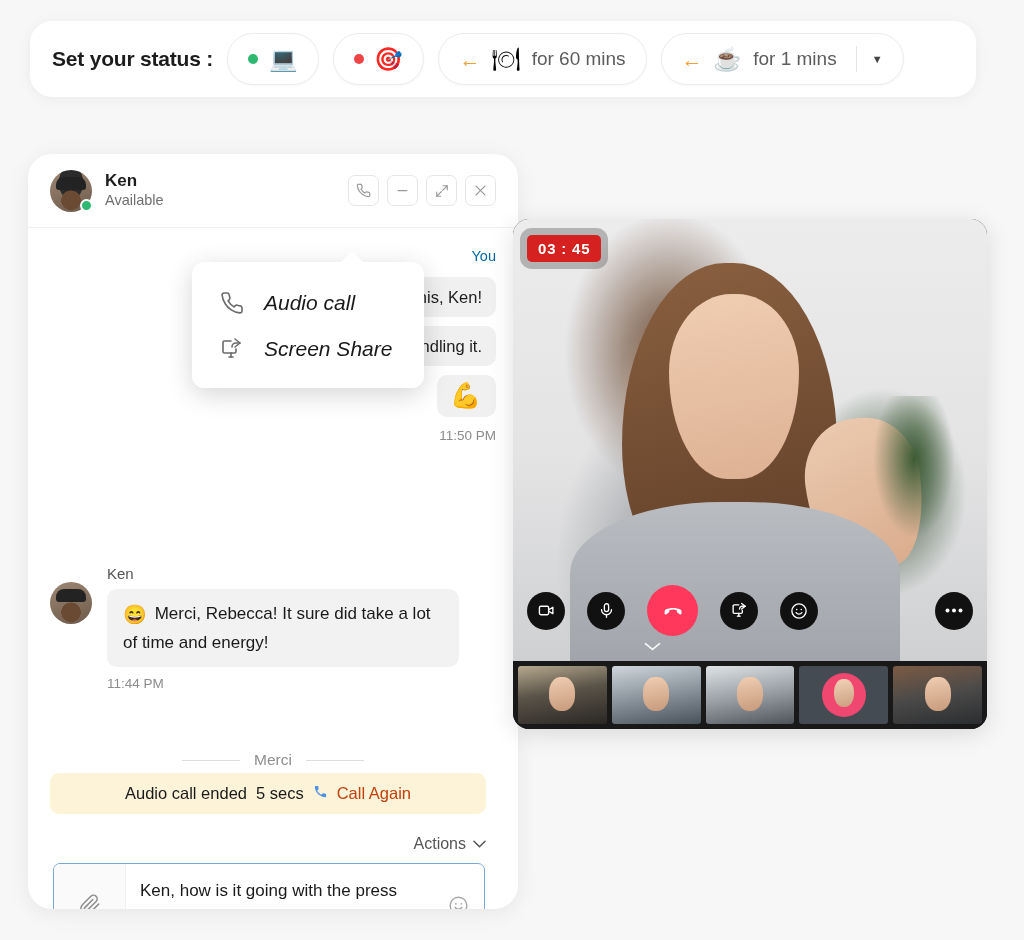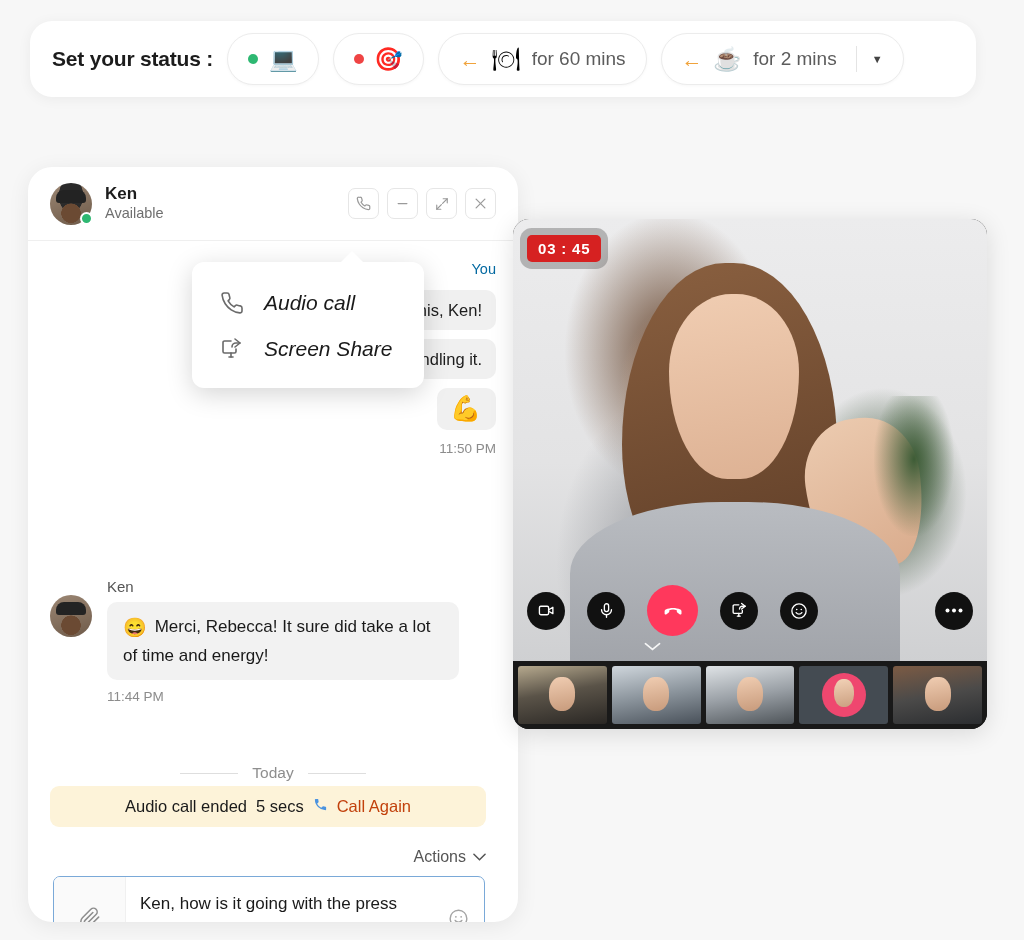--- a/index.html
+++ b/index.html
@@ -40,21 +40,21 @@
   .dot.green { background: #2eb872; }
   .dot.red { background: #ef4444; }
   .pill-emoji { font-size: 23px; line-height: 1; }
   .pill-text { font-size: 19px; color: #5c5c5c; white-space: nowrap; }
   .arrow-back { color: #f0a33c; font-size: 21px; line-height: 1; font-weight: bold; }
   .pill-divider { width: 1px; height: 26px; background: #e4e4e4; margin: 0 4px 0 8px; }
   .caret-dn { font-size: 11px; color: #444; }
 
   
   .chat-panel {
-    position: absolute; left: 28px; top: 167px;
+    position: absolute; left: 28px; top: 154px;
     width: 490px; height: 755px;
     background: #ffffff;
     border-radius: 24px;
     box-shadow: 0 4px 22px rgba(0,0,0,0.07);
     overflow: hidden;
   }
   .chat-header {
     position: absolute; left: 0; top: 0; right: 0; height: 74px;
     display: flex; align-items: center; padding: 0 22px;
     border-bottom: 1px solid #efefef;
@@ -325,21 +325,21 @@
 
     <div class="status-pill">
       <span class="arrow-back">←</span>
       <span class="pill-emoji">🍽</span>
       <span class="pill-text">for 60 mins</span>
     </div>
 
     <div class="status-pill">
       <span class="arrow-back">←</span>
       <span class="pill-emoji">☕</span>
-      <span class="pill-text">for 2 mins</span>
+      <span class="pill-text">for 1 mins</span>
       <span class="pill-divider"></span>
       <span class="caret-dn">▼</span>
     </div>
   </div>
 
   <div class="chat-panel">
 
     <div class="chat-header">
       <div class="avatar-wrap">
         <div class="avatar"></div>
@@ -392,21 +392,21 @@
           <div class="ken-name">Ken</div>
           <div class="ken-bubble">
             <span class="ken-emoji">😄</span><span>Merci, Rebecca! It sure did take a lot of time and energy!</span>
           </div>
           <div class="ken-time">11:44 PM</div>
         </div>
       </div>
 
       <div class="today-row">
         <span class="today-line"></span>
-        <span class="today-text">Today</span>
+        <span class="today-text">Merci</span>
         <span class="today-line"></span>
       </div>
 
       <div class="call-ended">
         <span>Audio call ended</span>
         <span>5 secs</span>
         <span class="phone-glyph">
           <svg width="15" height="15" viewBox="0 0 24 24" fill="currentColor">
               <path d="M20 15.5c-1.2 0-2.4-.2-3.6-.6a1 1 0 0 0-1 .2l-2.2 2.2a15.1 15.1 0 0 1-6.6-6.6l2.2-2.2a1 1 0 0 0 .2-1A11.4 11.4 0 0 1 8.5 4a1 1 0 0 0-1-1H4a1 1 0 0 0-1 1 17 17 0 0 0 17 17 1 1 0 0 0 1-1v-3.5a1 1 0 0 0-1-1z"></path>
             </svg>

